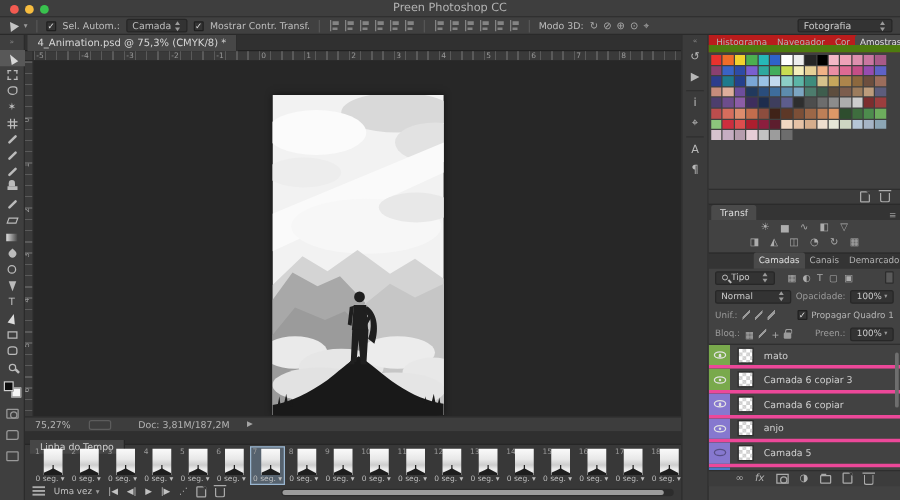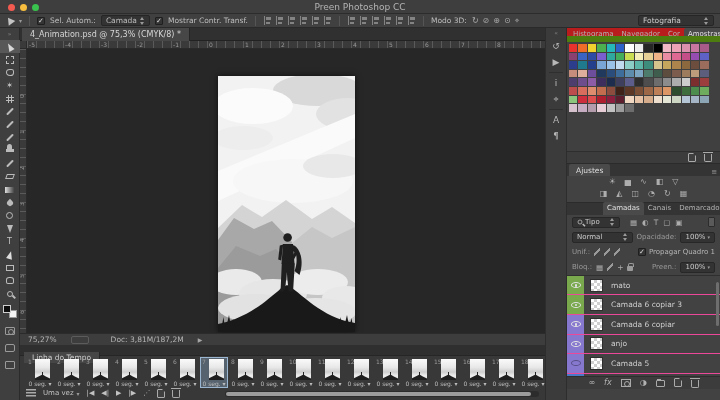--- a/index.html
+++ b/index.html
@@ -164,21 +164,21 @@
   .lrow{display:flex;align-items:center;gap:4px;padding:0 5px;height:15px;font-size:7px;color:#b5b5b5;white-space:nowrap;}
   .sel{display:inline-flex;align-items:center;justify-content:space-between;background:#333;
      border:1px solid #272727;border-radius:2px;height:11px;padding:0 4px;font-size:7px;color:#ccc;}
   .filter-ic{font-size:7.5px;color:#adadad;}
   .filter-toggle{margin-left:auto;width:7px;height:10px;background:#5a5a5a;border:1px solid #2c2c2c;border-radius:1px;}
   .mini-ic{width:6px;height:8px;background:linear-gradient(135deg,transparent 40%,#9a9a9a 40%,#9a9a9a 60%,transparent 60%);}
   .ic-lock{width:6px;height:5px;background:#9a9a9a;position:relative;margin-top:3px;border-radius:1px;}
   .ic-lock::before{content:"";position:absolute;left:1px;top:-3px;width:4px;height:3px;
      border:1px solid #9a9a9a;border-bottom:none;border-radius:2px 2px 0 0;}
   .layers-list{position:relative;height:101px;overflow:hidden;background:#414141;border-top:1px solid #2f2f2f;}
-  .lyr{display:flex;align-items:stretch;height:19.6px;border-bottom:1px solid #ec4899;background:#424242;}
+  .lyr{display:flex;align-items:stretch;height:19.6px;border-bottom:3px solid #ec4899;background:#424242;}
   .lyr .label{width:17px;flex:none;display:flex;align-items:center;justify-content:center;}
   .eye{width:10px;height:6px;border:1px solid #e2e2e2;border-radius:50%;position:relative;}
   .eye::after{content:"";position:absolute;left:3px;top:1px;width:2.5px;height:2.5px;border-radius:50%;background:#e2e2e2;}
   .lyr.hidden .eye{border-color:rgba(0,0,0,.35);}
   .lyr.hidden .eye::after{display:none;}
   .lyr .thumb{width:13px;height:13px;align-self:center;margin-left:6px;flex:none;
      background-image:linear-gradient(45deg,#cfcfcf 25%,transparent 25%,transparent 75%,#cfcfcf 75%),
        linear-gradient(45deg,#cfcfcf 25%,#fff 25%,#fff 75%,#cfcfcf 75%);
      background-size:6px 6px;background-position:0 0,3px 3px;border:1px solid #2e2e2e;}
   .lyr .lname{font-size:7.5px;color:#cfcfcf;margin-left:8px;align-self:center;white-space:nowrap;}
@@ -661,21 +661,21 @@
         <span class="sw" style="background: rgb(156, 156, 156);"></span>
         <span class="sw" style="background: rgb(109, 109, 109);"></span>
       </div>
     <div class="sw-well"></div>
     <div class="pfoot">
       <span class="ic-page"></span>
       <span class="ic-trash"></span>
     </div>
 
     <div class="adj-head">
-      <span class="adj-tab">Ajustes</span>
+      <span class="adj-tab">Transf</span>
       <span class="ptab-menu">≡</span>
     </div>
     <div class="adj-row">
         <span class="ds-ic">☀</span>
         <span class="ds-ic">▅</span>
         <span class="ds-ic">∿</span>
         <span class="ds-ic">◧</span>
         <span class="ds-ic">▽</span>
       </div>
     <div class="adj-row">

